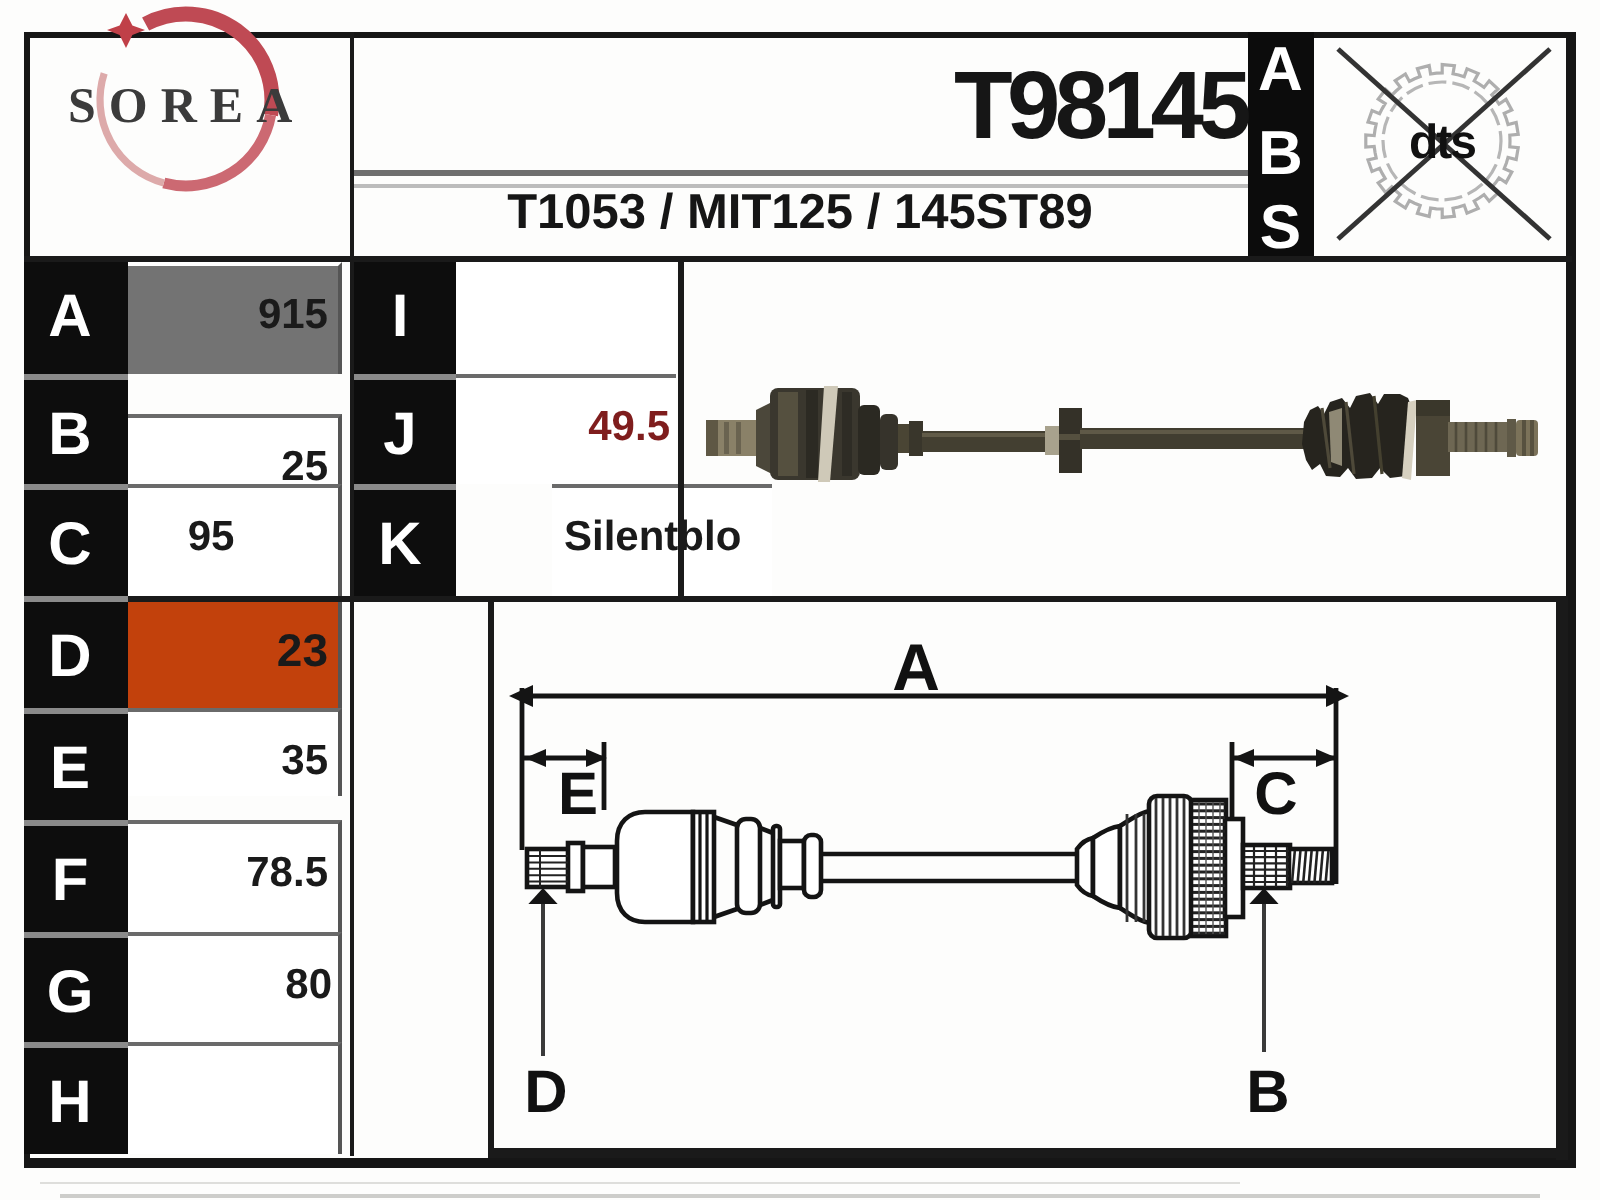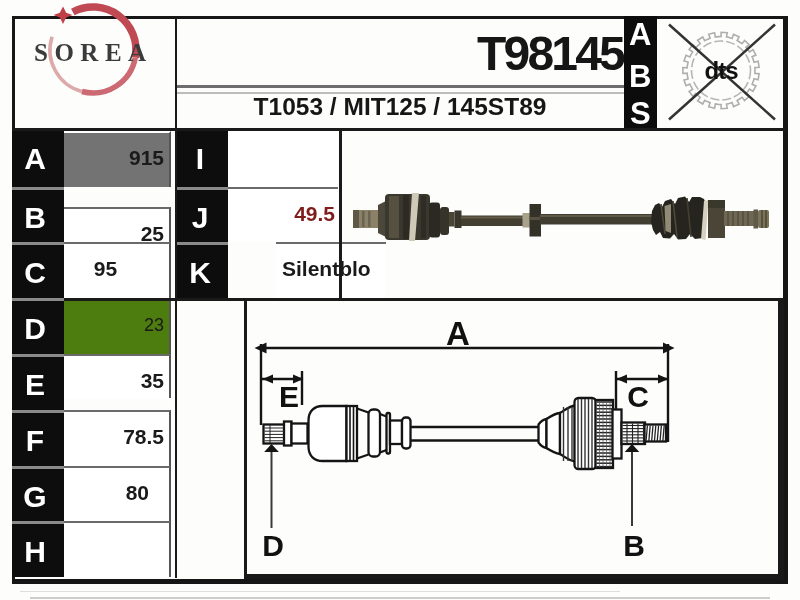--- a/index.html
+++ b/index.html
@@ -55,27 +55,27 @@
 </div>
 
 <div id="tableAH">
     <div class="abs" style="left: 12px; top: 131px; width: 52px; height: 56px; background: rgb(13, 13, 13); color: rgb(255, 255, 255); font-weight: bold; font-size: 30px; text-align: center; line-height: 56px; padding-right: 6px; box-sizing: border-box;">A</div>
     <div class="abs" style="left: 64px; top: 131px; width: 107px; height: 56px; background: #737373; color: rgb(26, 26, 26); font-weight: bold; font-size: 21px; text-align: right; line-height: 50px; padding-right: 5px; border-top: 2.5px solid rgb(255, 255, 255); border-right: 2.5px solid rgb(85, 85, 85); box-sizing: border-box;">915</div>
     <div class="abs" style="left: 12px; top: 187px; width: 52px; height: 55px; background: rgb(13, 13, 13); color: rgb(255, 255, 255); font-weight: bold; font-size: 30px; text-align: center; line-height: 55px; padding-right: 6px; border-top: 3px solid rgb(138, 138, 138); box-sizing: border-box;">B</div>
     <div class="abs" style="left: 64px; top: 187px; width: 107px; height: 55px; background: rgb(255, 255, 255); color: rgb(26, 26, 26); font-weight: bold; font-size: 21px; text-align: right; line-height: 49px; padding-right: 5px; border-top: 2.5px solid rgb(106, 106, 106); border-right: 2.5px solid rgb(85, 85, 85); box-sizing: border-box; margin-top: 20px;">25</div>
     <div class="abs" style="left: 12px; top: 242px; width: 52px; height: 56px; background: rgb(13, 13, 13); color: rgb(255, 255, 255); font-weight: bold; font-size: 30px; text-align: center; line-height: 56px; padding-right: 6px; border-top: 3px solid rgb(138, 138, 138); box-sizing: border-box;">C</div>
     <div class="abs" style="left: 64px; top: 242px; width: 107px; height: 56px; background: rgb(255, 255, 255); color: rgb(26, 26, 26); font-weight: bold; font-size: 21px; text-align: center; line-height: 50px; padding-right: 22px; border-top: 2.5px solid rgb(106, 106, 106); border-right: 2.5px solid rgb(85, 85, 85); box-sizing: border-box;">95</div>
     <div class="abs" style="left: 12px; top: 298px; width: 52px; height: 56px; background: rgb(13, 13, 13); color: rgb(255, 255, 255); font-weight: bold; font-size: 30px; text-align: center; line-height: 56px; padding-right: 6px; border-top: 3px solid rgb(138, 138, 138); box-sizing: border-box;">D</div>
-    <div class="abs" style="left: 64px; top: 298px; width: 107px; height: 56px; background: #4d7c0f; color: rgb(26, 26, 26); font-weight: normal; font-size: 18px; text-align: right; line-height: 50px; padding-right: 5px; border-top: 2.5px solid rgb(106, 106, 106); border-right: 2.5px solid rgb(85, 85, 85); box-sizing: border-box;">23</div>
+    <div class="abs" style="left: 64px; top: 298px; width: 107px; height: 56px; background: #c2410c; color: rgb(26, 26, 26); font-weight: bold; font-size: 23px; text-align: right; line-height: 50px; padding-right: 5px; border-top: 2.5px solid rgb(106, 106, 106); border-right: 2.5px solid rgb(85, 85, 85); box-sizing: border-box;">23</div>
     <div class="abs" style="left: 12px; top: 354px; width: 52px; height: 56px; background: rgb(13, 13, 13); color: rgb(255, 255, 255); font-weight: bold; font-size: 30px; text-align: center; line-height: 56px; padding-right: 6px; border-top: 3px solid rgb(138, 138, 138); box-sizing: border-box;">E</div>
     <div class="abs" style="left: 64px; top: 354px; width: 107px; height: 44px; background: rgb(255, 255, 255); color: rgb(26, 26, 26); font-weight: bold; font-size: 21px; text-align: right; line-height: 50px; padding-right: 5px; border-top: 2.5px solid rgb(106, 106, 106); border-right: 2.5px solid rgb(85, 85, 85); box-sizing: border-box;">35</div>
     <div class="abs" style="left: 12px; top: 410px; width: 52px; height: 56px; background: rgb(13, 13, 13); color: rgb(255, 255, 255); font-weight: bold; font-size: 30px; text-align: center; line-height: 56px; padding-right: 6px; border-top: 3px solid rgb(138, 138, 138); box-sizing: border-box;">F</div>
     <div class="abs" style="left: 64px; top: 410px; width: 107px; height: 56px; background: rgb(255, 255, 255); color: rgb(26, 26, 26); font-weight: bold; font-size: 21px; text-align: right; line-height: 50px; padding-right: 5px; border-top: 2.5px solid rgb(106, 106, 106); border-right: 2.5px solid rgb(85, 85, 85); box-sizing: border-box;">78.5</div>
     <div class="abs" style="left: 12px; top: 466px; width: 52px; height: 55px; background: rgb(13, 13, 13); color: rgb(255, 255, 255); font-weight: bold; font-size: 30px; text-align: center; line-height: 55px; padding-right: 6px; border-top: 3px solid rgb(138, 138, 138); box-sizing: border-box;">G</div>
-    <div class="abs" style="left: 64px; top: 466px; width: 107px; height: 55px; background: rgb(255, 255, 255); color: rgb(26, 26, 26); font-weight: bold; font-size: 21px; text-align: right; line-height: 49px; padding-right: 20px; border-top: 2.5px solid rgb(106, 106, 106); border-right: 2.5px solid rgb(85, 85, 85); box-sizing: border-box;">80</div>
+    <div class="abs" style="left: 64px; top: 466px; width: 107px; height: 55px; background: rgb(255, 255, 255); color: rgb(26, 26, 26); font-weight: bold; font-size: 21px; text-align: right; line-height: 49px; padding-right: 3px; border-top: 2.5px solid rgb(106, 106, 106); border-right: 2.5px solid rgb(85, 85, 85); box-sizing: border-box;">80</div>
     <div class="abs" style="left: 12px; top: 521px; width: 52px; height: 56px; background: rgb(13, 13, 13); color: rgb(255, 255, 255); font-weight: bold; font-size: 30px; text-align: center; line-height: 56px; padding-right: 6px; border-top: 3px solid rgb(138, 138, 138); box-sizing: border-box;">H</div>
     <div class="abs" style="left: 64px; top: 521px; width: 107px; height: 56px; background: rgb(255, 255, 255); color: rgb(26, 26, 26); font-weight: bold; font-size: 21px; text-align: right; line-height: 50px; padding-right: 5px; border-top: 2.5px solid rgb(106, 106, 106); border-right: 2.5px solid rgb(85, 85, 85); box-sizing: border-box;"></div>
   </div>
 
 <div id="tableIK">
     <div class="abs" style="left: 177px; top: 131px; width: 51px; height: 56px; background: rgb(13, 13, 13); color: rgb(255, 255, 255); font-weight: bold; font-size: 30px; text-align: center; line-height: 56px; padding-right: 5px; box-sizing: border-box;">I</div>
     <div class="abs" style="left: 228px; top: 131px; width: 110px; height: 56px; background: rgb(255, 255, 255); color: rgb(26, 26, 26); font-weight: bold; font-size: 21px; text-align: right; line-height: 50px; padding-right: 3px; padding-left: 0px; border-top: 2.5px solid rgb(255, 255, 255); border-bottom: 0px; box-sizing: border-box;"></div>
     <div class="abs" style="left: 177px; top: 187px; width: 51px; height: 55px; background: rgb(13, 13, 13); color: rgb(255, 255, 255); font-weight: bold; font-size: 30px; text-align: center; line-height: 55px; padding-right: 5px; border-top: 3px solid rgb(138, 138, 138); box-sizing: border-box;">J</div>
     <div class="abs" style="left: 228px; top: 187px; width: 110px; height: 55px; background: rgb(255, 255, 255); color: #7f1d1d; font-weight: bold; font-size: 21px; text-align: right; line-height: 49px; padding-right: 3px; padding-left: 0px; border-top: 2.5px solid rgb(106, 106, 106); border-bottom: 0px; box-sizing: border-box;">49.5</div>
     <div class="abs" style="left: 177px; top: 242px; width: 51px; height: 56px; background: rgb(13, 13, 13); color: rgb(255, 255, 255); font-weight: bold; font-size: 30px; text-align: center; line-height: 56px; padding-right: 5px; border-top: 3px solid rgb(138, 138, 138); box-sizing: border-box;">K</div>

